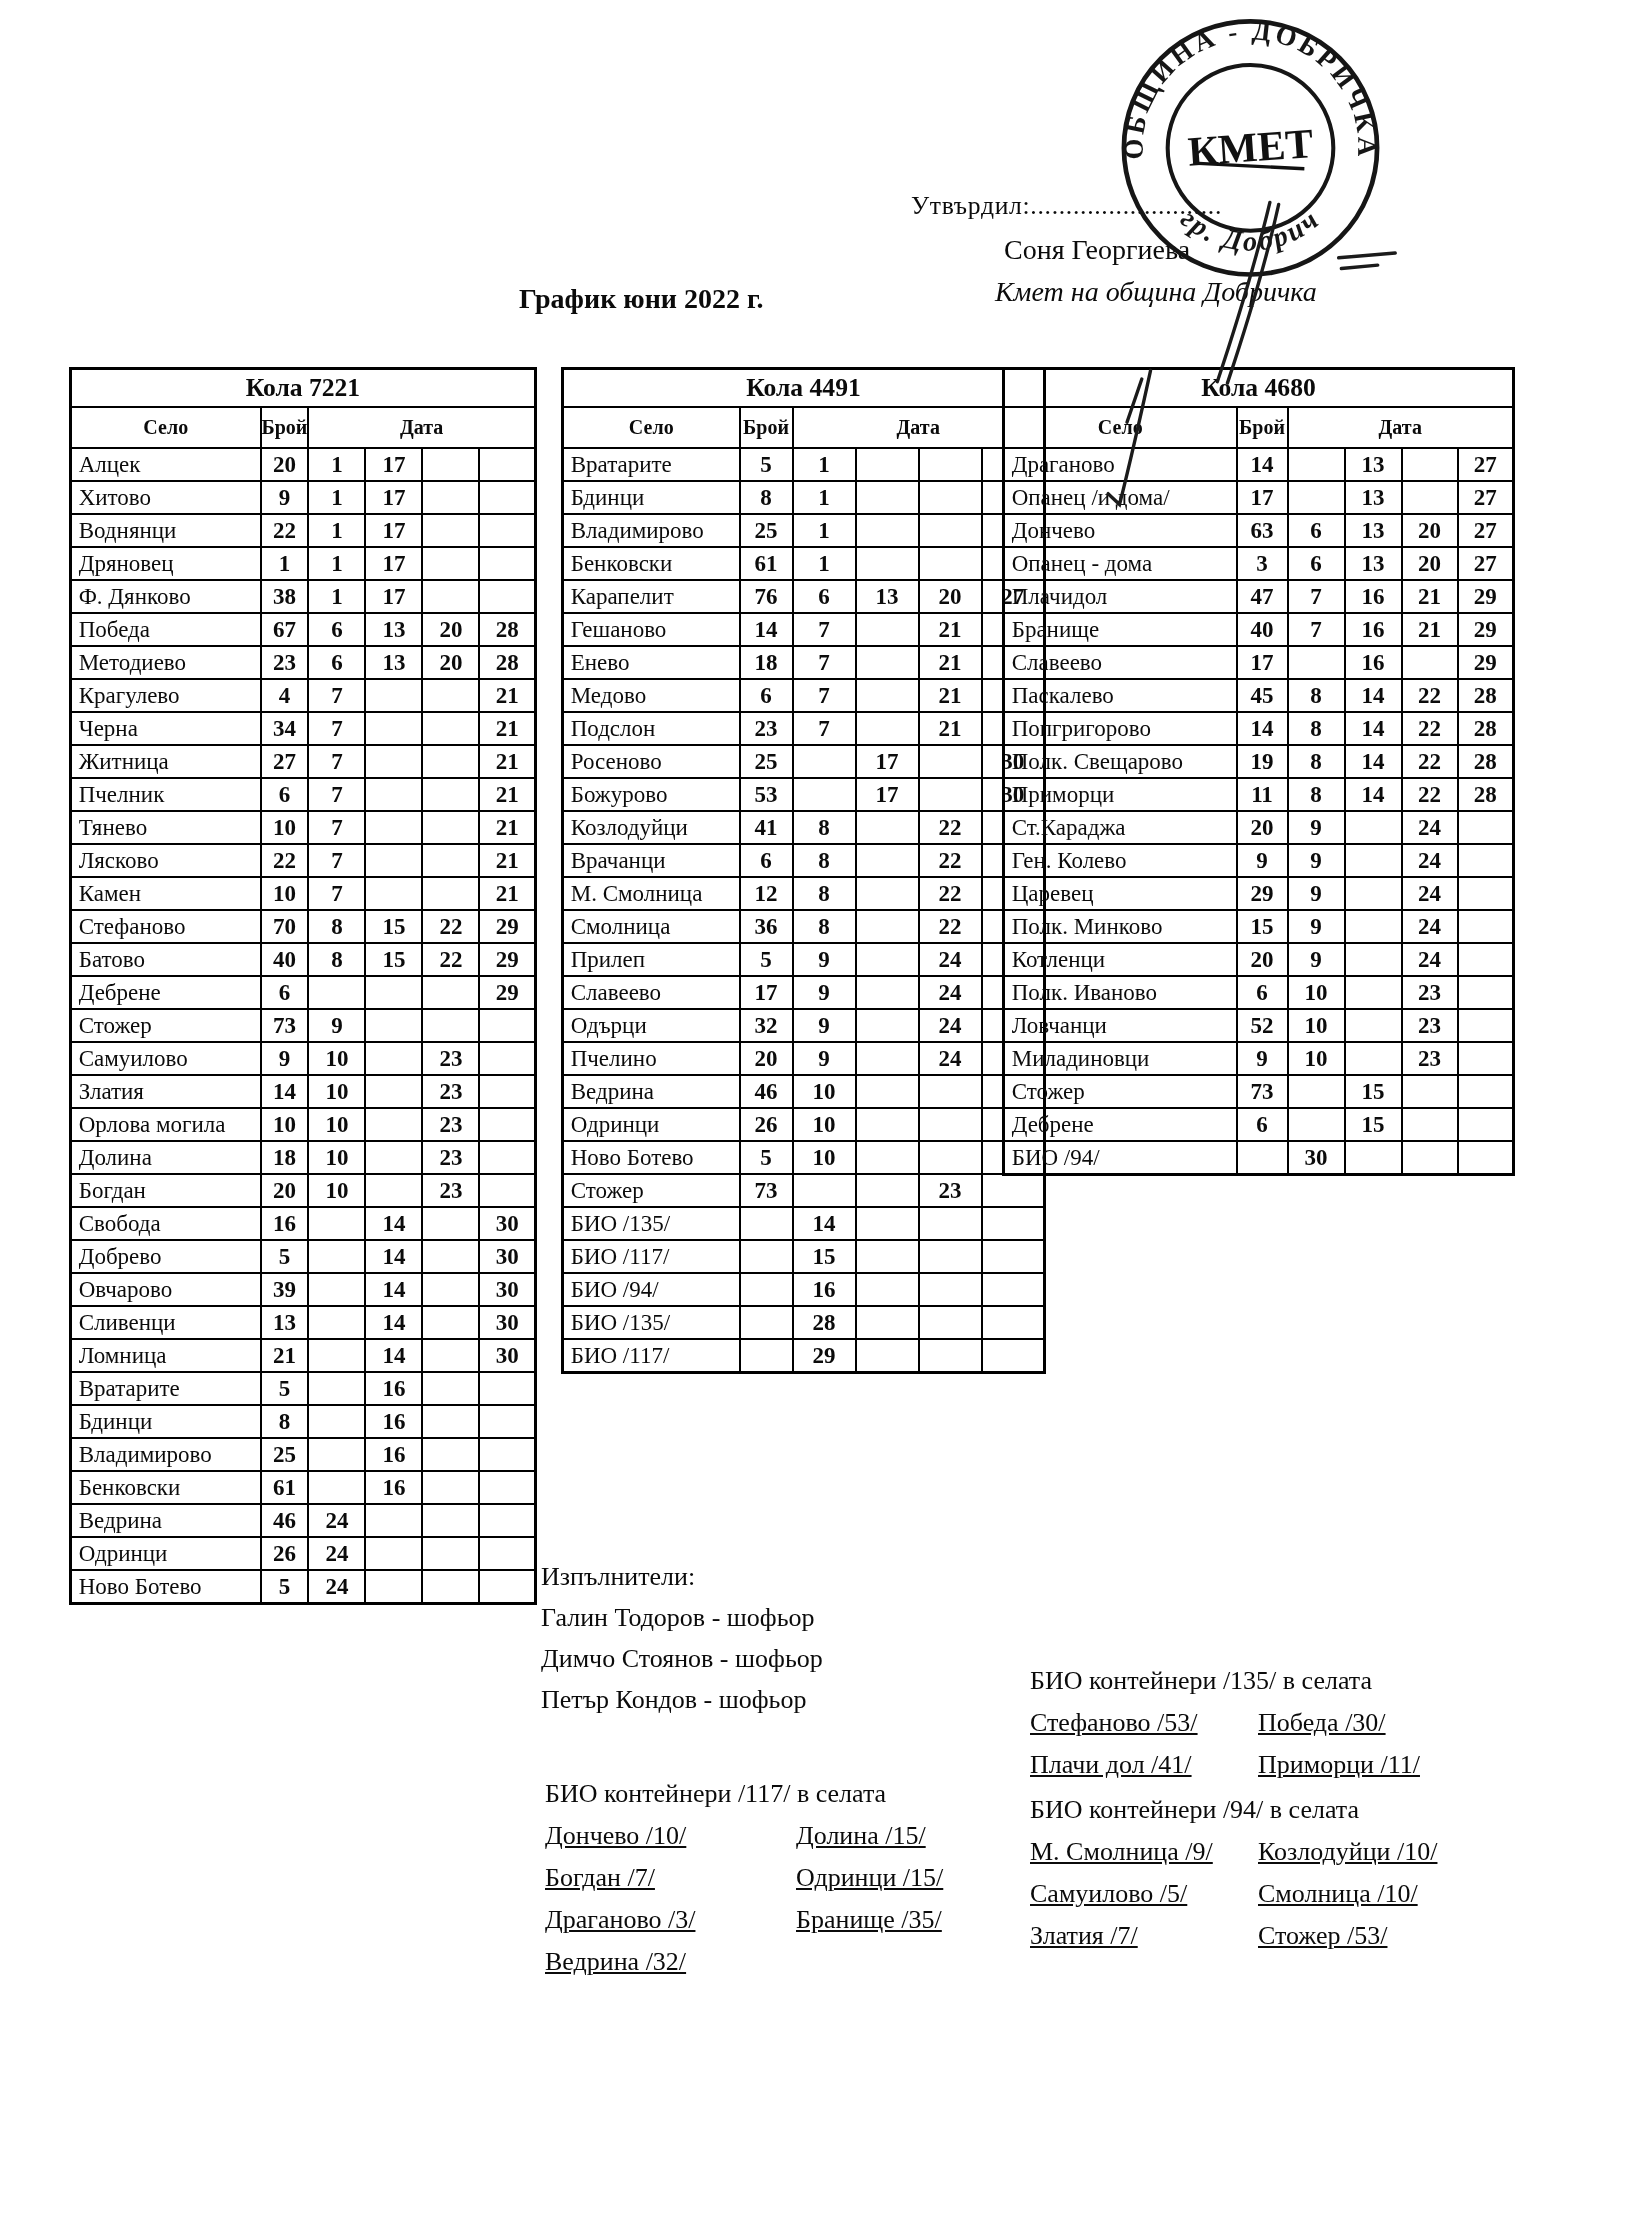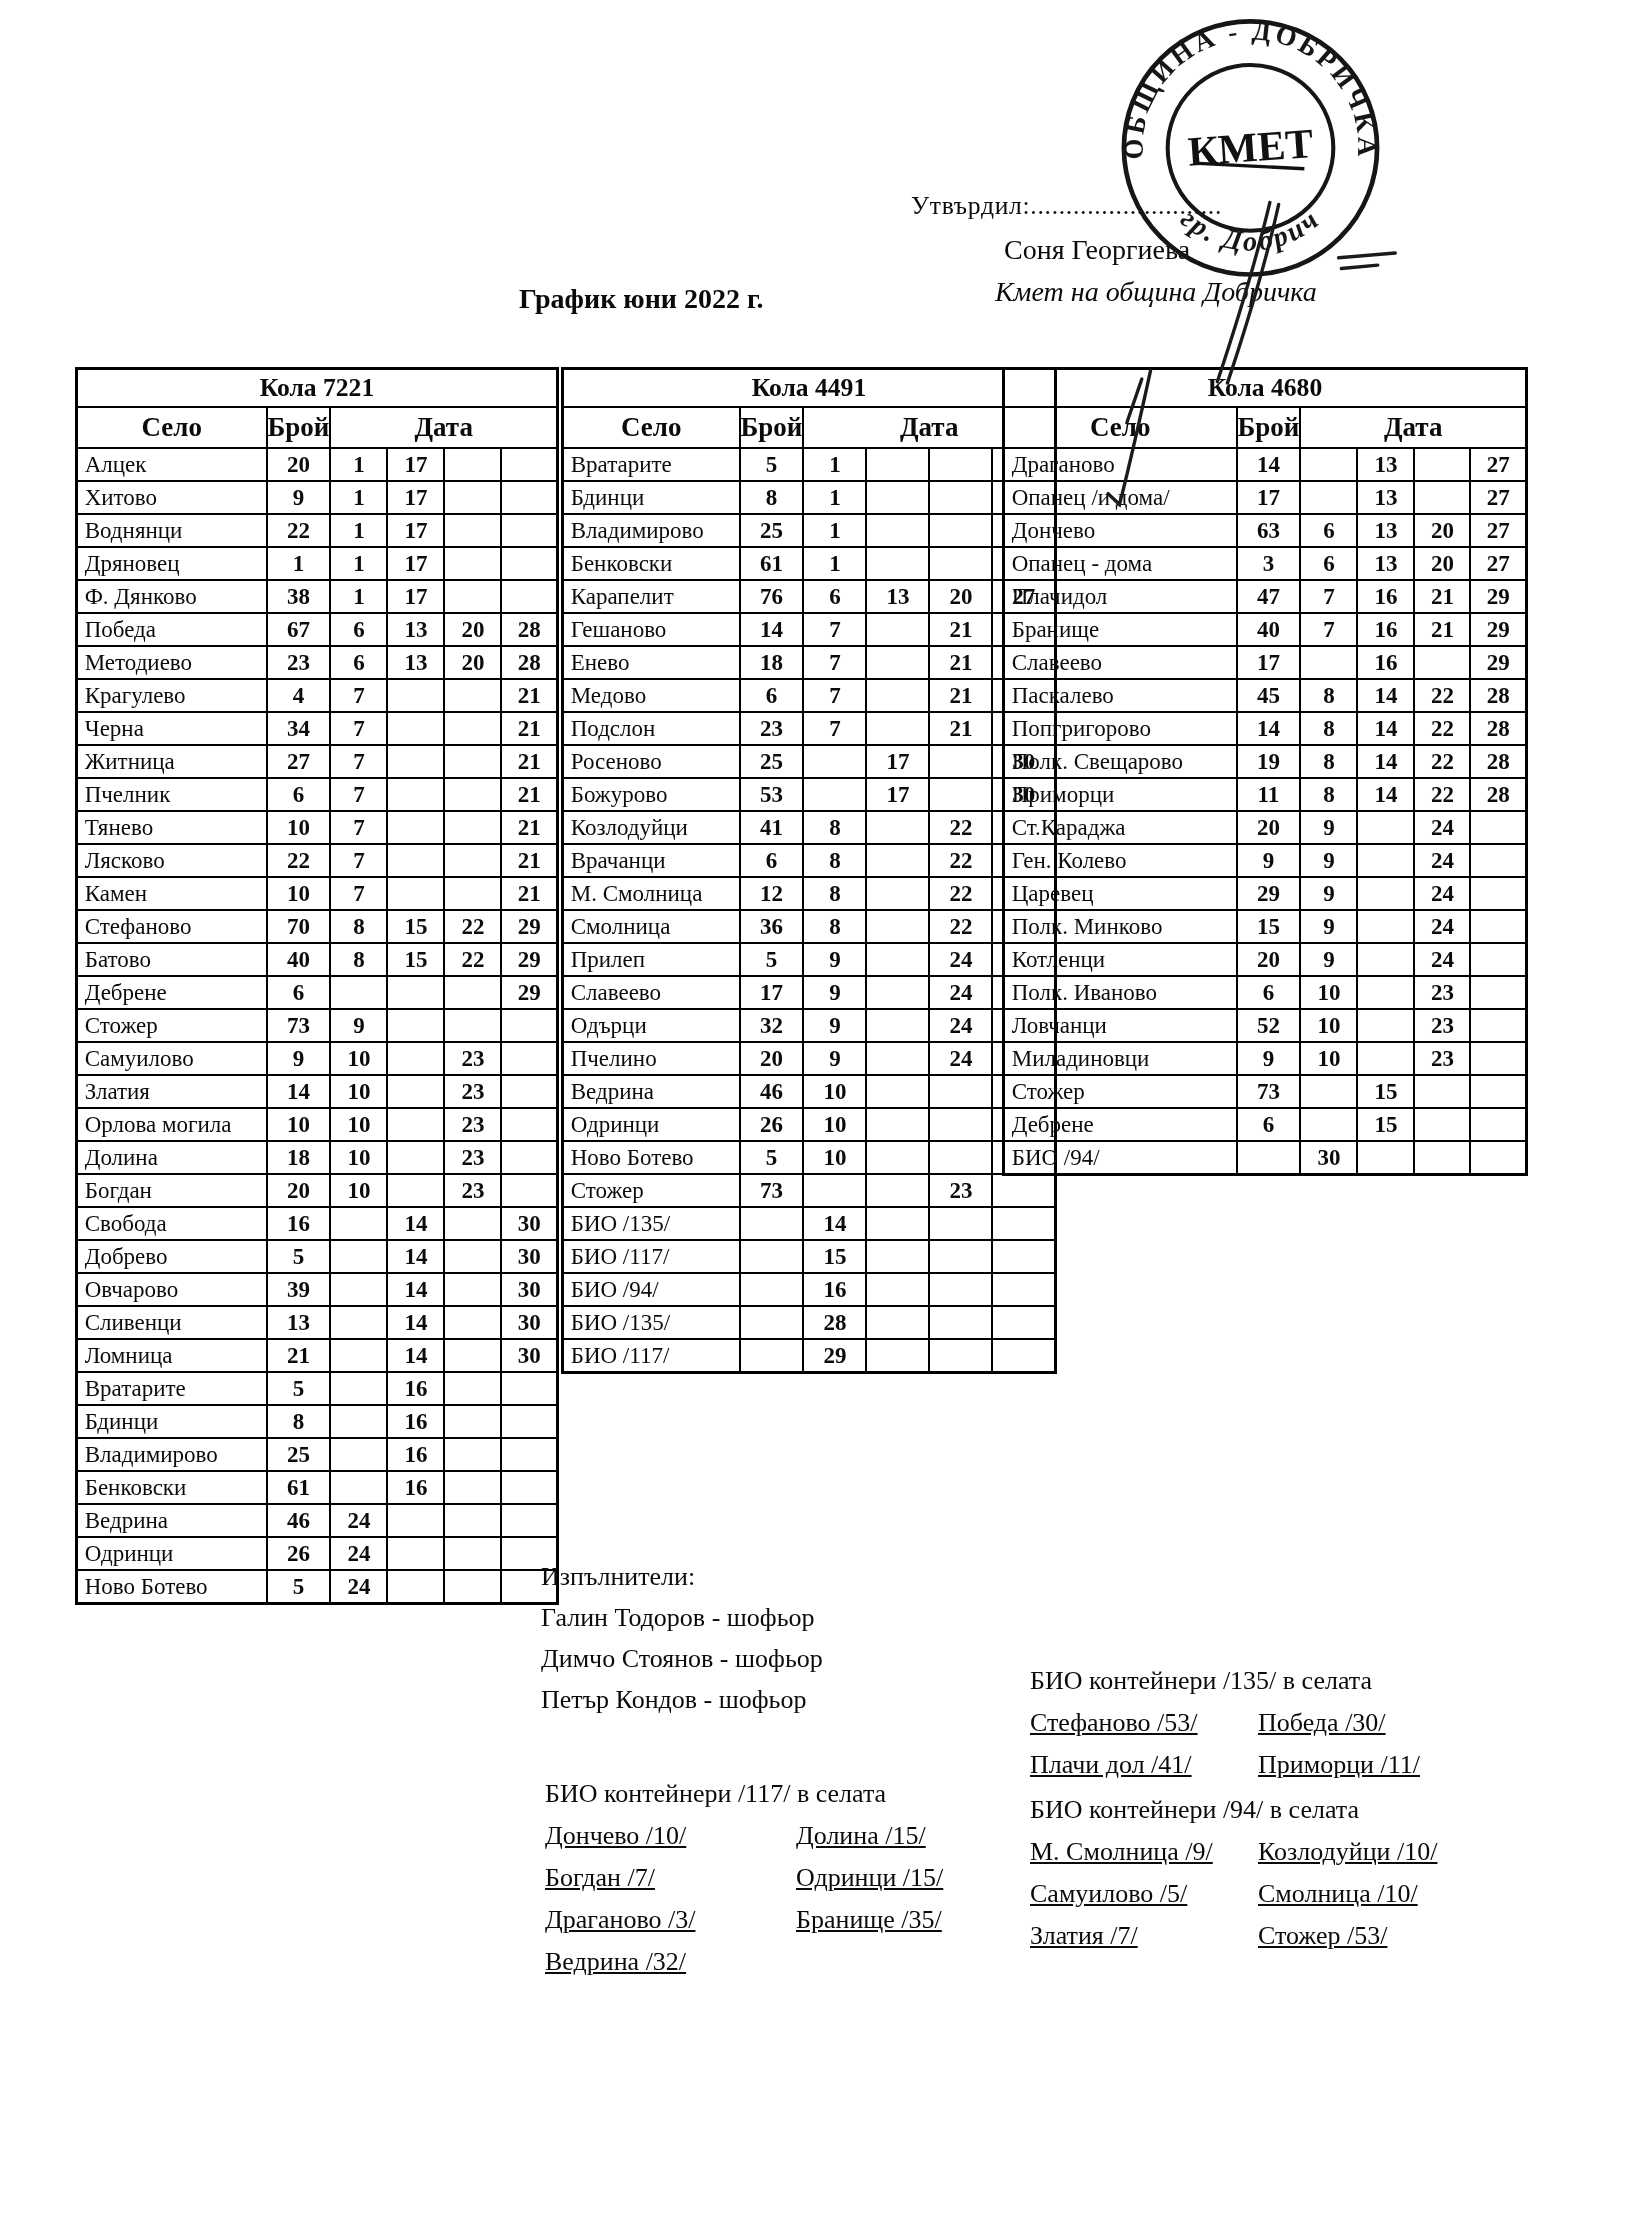--- a/index.html
+++ b/index.html
@@ -15,25 +15,25 @@
   .doc-title{position:absolute;left:519px;top:283px;font-size:28px;font-weight:bold;white-space:nowrap;}
 
   
   .stamp{position:absolute;left:1099px;top:3.4px;width:303px;height:310px;}
 
   
   .decor{position:absolute;left:0;top:0;width:1646px;height:2239px;pointer-events:none;}
 
   
   .tbl-wrap{position:absolute;top:367px;}
-  #t1{left:66px;padding-left:9px;} #t2{left:537px;padding-left:24px;} #t3{left:1002px;}
+  #t1{left:60px;padding-left:9px;} #t2{left:537px;padding-left:24px;} #t3{left:1002px;}
   table.sched{border-collapse:collapse;table-layout:fixed;border:3.4px solid #000;}
   .sched th,.sched td{border:2px solid #000;padding:0;overflow:hidden;white-space:nowrap;}
   .sched .tname{height:36px;font-size:25.6px;font-weight:bold;text-align:center;border-bottom-width:2.7px;}
-  .sched .hv,.sched .hc,.sched .hd{height:39px;font-size:27px;font-weight:bold;text-align:center;border-bottom-width:2.7px;}
+  .sched .hv,.sched .hc,.sched .hd{height:39px;font-size:20px;font-weight:bold;text-align:center;border-bottom-width:2.7px;}
   .sched td{height:31px;}
   .sched td.v{font-size:23px;text-align:left;padding-left:6.7px;}
   .sched td.n{font-size:23px;font-weight:bold;text-align:center;}
 
   
   .executors{position:absolute;left:541px;top:1556px;font-size:26px;line-height:41px;}
   .bio{position:absolute;font-size:26px;line-height:42px;}
   #bio117{left:545px;top:1773px;}
   #bio135{left:1030px;top:1660px;}
   #bio94{left:1030px;top:1789px;}

